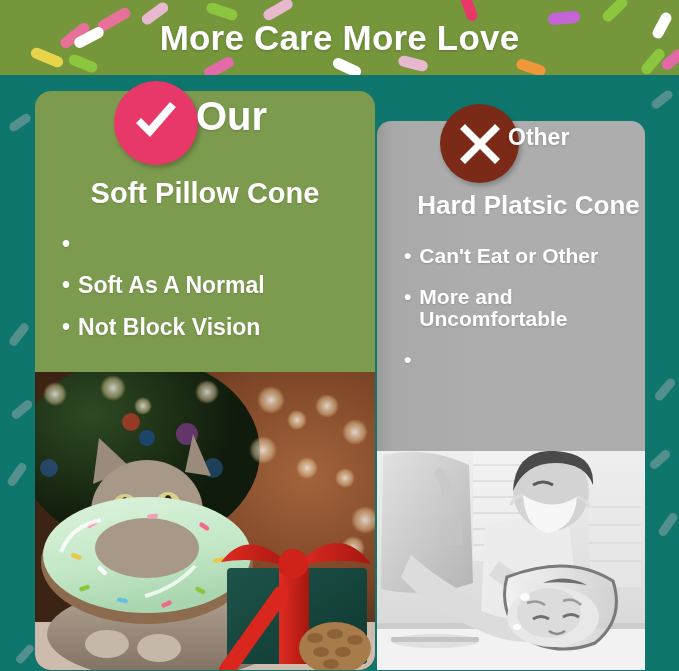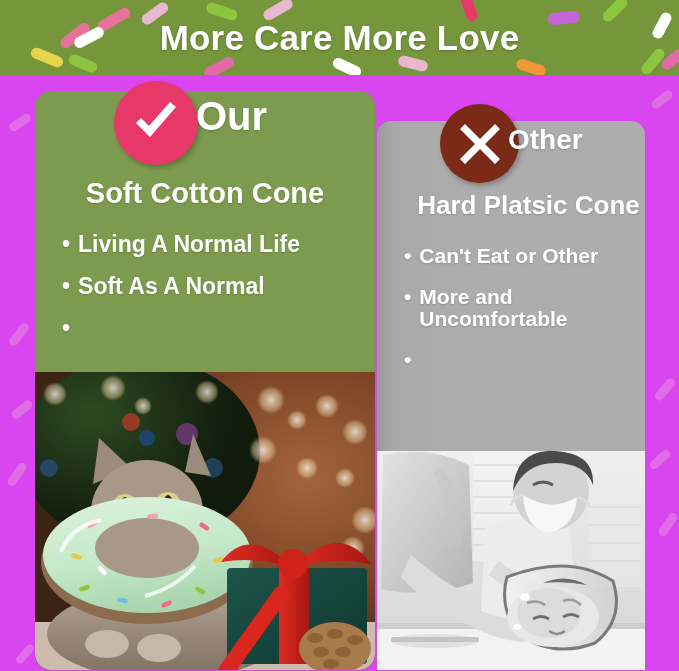--- a/index.html
+++ b/index.html
@@ -2,21 +2,21 @@
 <html><head>
 <meta charset="utf-8">
 <style>
   * { box-sizing: border-box; margin: 0; padding: 0; }
   html, body {
     width: 679px; height: 671px;
     background: #ffffff;
     font-family: "Liberation Sans", sans-serif;
     overflow: hidden;
   }
-  #root { position: relative; width: 679px; height: 671px; background: #d946ef; }
+  #root { position: relative; width: 679px; height: 671px; background: #0f766e; }
 
   
   .bg-sprinkles { position: absolute; inset: 0; pointer-events: none; z-index: 0; }
   .bg-spr { position: absolute; border-radius: 40px; opacity: .30; }
 
   
   .banner {
     position: absolute; left: 0; top: 0; width: 679px; height: 75px;
     background: #76963c; overflow: hidden; z-index: 2;
   }
@@ -51,21 +51,21 @@
   .badge svg { display: block; }
 
   
   .head-our {
     position: absolute; left: 196px; top: 96px; z-index: 7;
     color: #ffffff; font-size: 40px; font-weight: bold; line-height: 1;
     text-shadow: 0 1px 3px rgba(0,0,0,.18);
   }
   .head-other {
     position: absolute; left: 508px; top: 126px; z-index: 7;
-    color: #ffffff; font-size: 28px; font-weight: bold; line-height: 1;
+    color: #ffffff; font-size: 23px; font-weight: bold; line-height: 1;
     text-shadow: 0 1px 3px rgba(0,0,0,.18);
   }
   .sub-our {
     position: absolute; left: 35px; top: 177px; width: 340px; text-align: center;
     color: #ffffff; font-size: 29px; font-weight: bold; z-index: 7;
     text-shadow: 0 1px 2px rgba(0,0,0,.16);
   }
   .sub-other {
     position: absolute; left: 377px; top: 190px; width: 268px; text-align: center;
     color: #ffffff; font-size: 26px; font-weight: bold; z-index: 7;
@@ -139,33 +139,33 @@
   </div>
 
   <div class="card-our"></div>
 
   <div class="badge badge-check">
     <svg width="54" height="54" viewBox="0 0 54 54" aria-hidden="true">
       <path d="M7 27 L21 41 L47 11 L41 6 L20 30 L12 22 Z" fill="#ffffff"></path>
     </svg>
   </div>
   <div class="head-our">Our</div>
-  <div class="sub-our">Soft Cotton Cone</div>
+  <div class="sub-our">Soft Pillow Cone</div>
 
   <ul class="bullets bullets-our">
     <li>
       <span class="dot">•</span>
-      <span class="txt">Living A Normal Life</span>
     </li>
     <li>
       <span class="dot">•</span>
       <span class="txt">Soft As A Normal</span>
     </li>
     <li>
       <span class="dot">•</span>
+      <span class="txt">Not Block Vision</span>
     </li>
   </ul>
 
   <div class="card-other"></div>
 
   <div class="badge badge-cross">
     <svg width="50" height="50" viewBox="0 0 50 50" aria-hidden="true">
       <path d="M10 5 L25 20 L40 5 L45 10 L30 25 L45 40 L40 45 L25 30 L10 45 L5 40 L20 25 L5 10 Z" fill="#ffffff"></path>
     </svg>
   </div>

